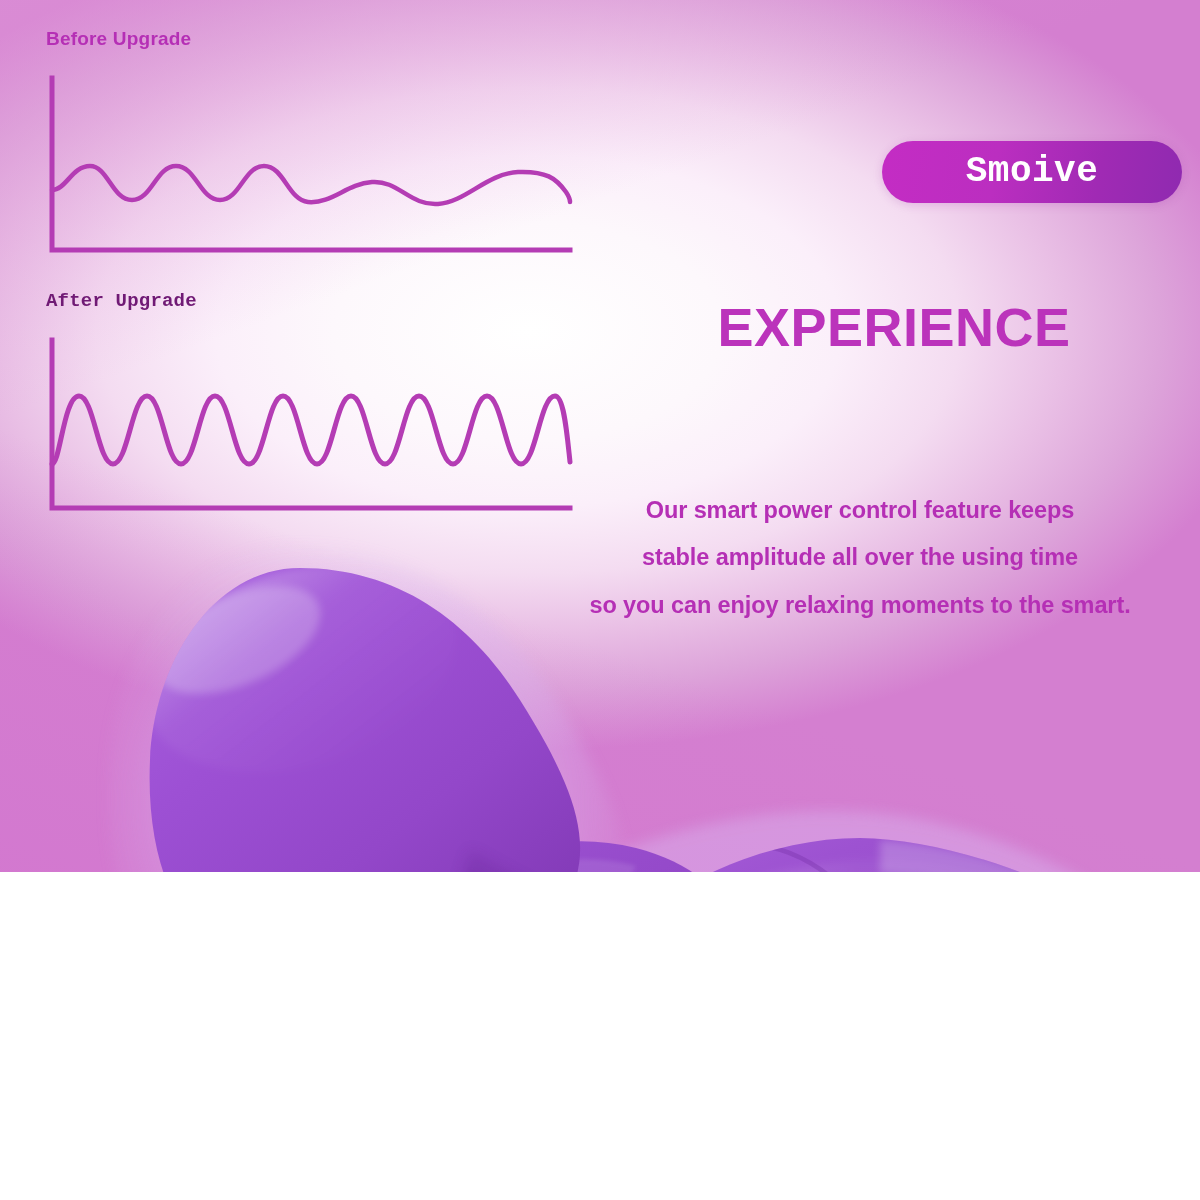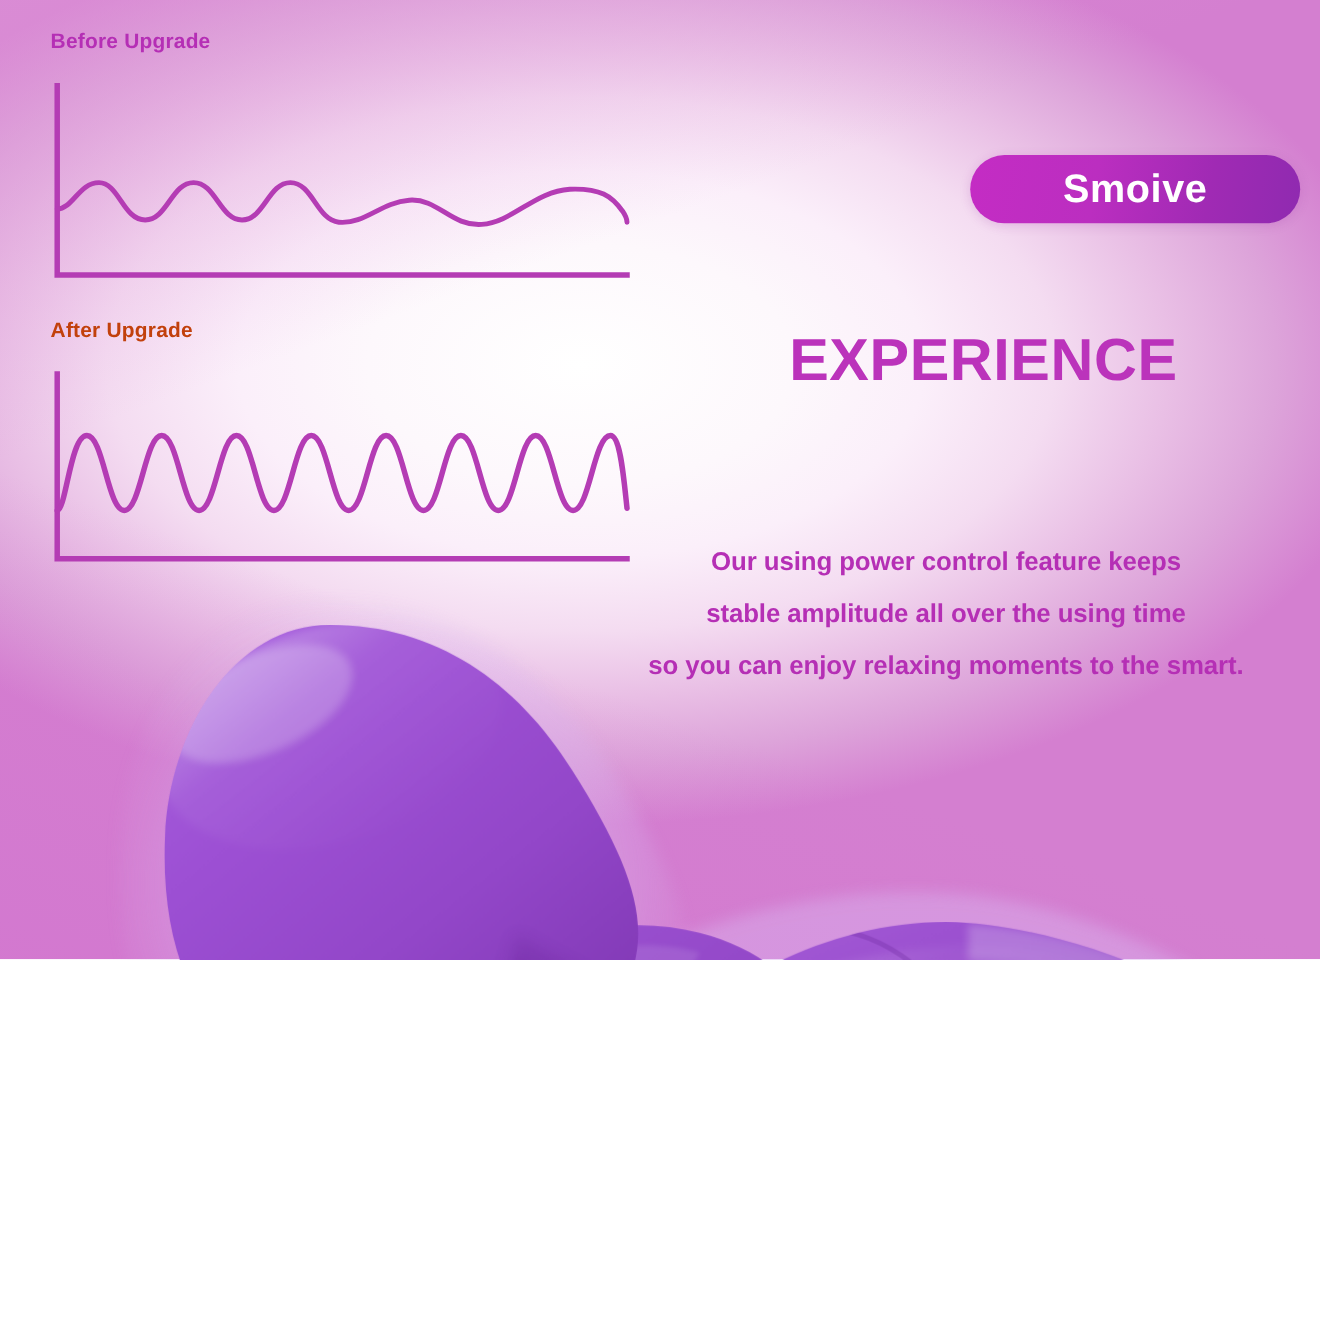--- a/index.html
+++ b/index.html
@@ -286,42 +286,42 @@
                C 238 94, 242 128, 262 130
                C 286 132, 300 112, 326 110
                C 352 108, 364 134, 392 132
                C 420 130, 440 102, 472 100
                C 500 99, 510 106, 520 120
                C 524 126, 524 128, 524 130" fill="none" stroke="#b43cb4" stroke-width="4.5" stroke-linecap="round" stroke-linejoin="round"></path>
     </svg>
   </div>
 
   <div class="chart-block" style="left:46px; top:290px;">
-    <div class="chart-label" style="color:#c2410c;">After Upgrade</div>
+    <div class="chart-label" style="color:#701a75;font-family:Liberation Mono, monospace;">After Upgrade</div>
     <svg class="chart-svg" width="530" height="190" viewBox="0 0 530 190" style="margin-top:22px;">
       <path d="M 6 6 L 6 174 L 524 174" fill="none" stroke="#b43cb4" stroke-width="5" stroke-linecap="square"></path>
       <path d="M 6 130
                C 14 130, 18 62, 33 62 C 48 62, 52 130, 67 130
                C 82 130, 86 62, 101 62 C 116 62, 120 130, 135 130
                C 150 130, 154 62, 169 62 C 184 62, 188 130, 203 130
                C 218 130, 222 62, 237 62 C 252 62, 256 130, 271 130
                C 286 130, 290 62, 305 62 C 320 62, 324 130, 339 130
                C 354 130, 358 62, 373 62 C 388 62, 392 130, 407 130
                C 422 130, 426 62, 441 62 C 456 62, 460 130, 475 130
                C 490 130, 494 62, 509 62 C 518 62, 521 100, 524 128" fill="none" stroke="#b43cb4" stroke-width="5" stroke-linecap="round" stroke-linejoin="round"></path>
     </svg>
   </div>
 
-  <div class="badge" style="background:linear-gradient(100deg,#c42cc4 0%,#bb2ec0 38%,#a02ab4 72%,#8f2ab0 100%);">
+  <div class="badge" style="background:linear-gradient(100deg,#c42cc4 0%,#bb2ec0 38%,#a02ab4 72%,#8f2ab0 100%);font-family:Liberation Mono, monospace;">
     <span class="badge-text">Smoive</span>
   </div>
 
   <div class="headline" style="color:#bb33bb;">
     <span>EXPERIENCE</span>
   </div>
 
   <div class="body-copy" style="color:#b52fb5;">
-    <span>Our using power control feature keeps</span>
+    <span>Our smart power control feature keeps</span>
     <span>stable amplitude all over the using time</span>
     <span>so you can enjoy relaxing moments to the smart.</span>
   </div>
 
 </div>
 
 </body></html>

